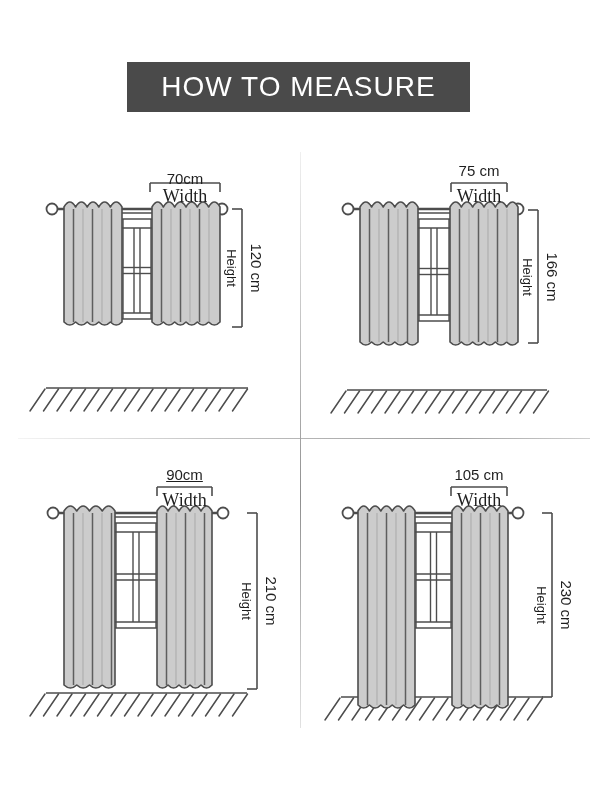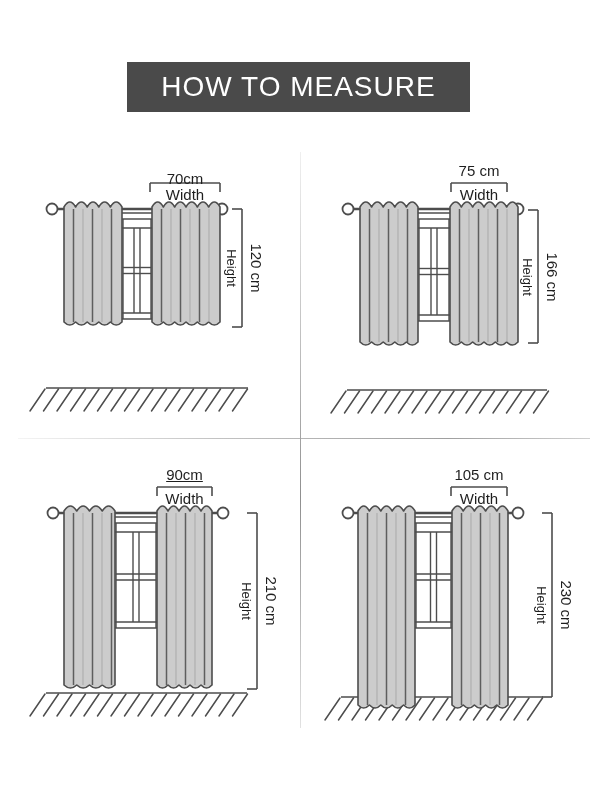--- a/index.html
+++ b/index.html
@@ -22,21 +22,21 @@
     background:linear-gradient(to bottom,#efefef,#b5b5b5 40%,#8f8f8f 60%,#e2e2e2);
   }
   .quadrant{position:absolute;}
   #q1{left:0;top:150px;width:300px;height:280px;}
   #q2{left:300px;top:150px;width:300px;height:280px;}
   #q3{left:0;top:430px;width:300px;height:330px;}
   #q4{left:300px;top:430px;width:292px;height:330px;}
   .scene{position:absolute;left:0;top:0;}
   .lbl{position:absolute;color:#1f1f1f;text-align:center;white-space:nowrap;}
   .w-val{font-size:15px;}
-  .w-label{font-size:15px;}
+  .w-label{font-size:18px;font-family:Liberation Serif, serif;}
   .rot{transform:translate(-50%,-50%) rotate(90deg);}
   .h-label{font-size:13px;}
   .h-val{font-size:15px;}
   
   #q1 .w-val{left:150px;width:70px;top:12px;margin-top:8px;}
   #q1 .w-label{left:150px;width:70px;top:36px;}
   #q1 .h-label{left:231px;top:118px;}
   #q1 .h-val{left:256px;top:118px;}
   #q2 .w-val{left:151px;width:56px;top:12px;}
   #q2 .w-label{left:151px;width:56px;top:36px;}

